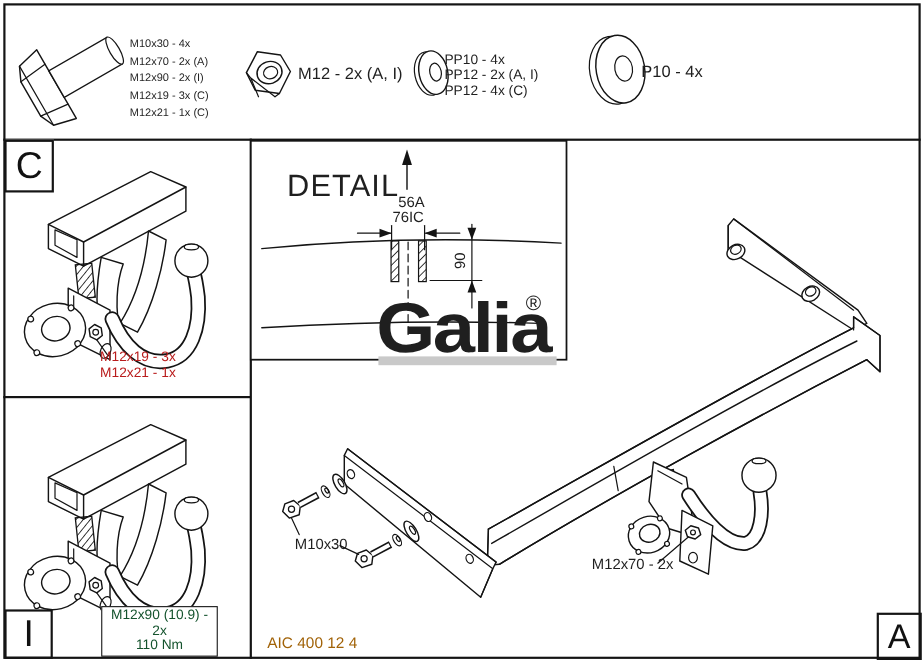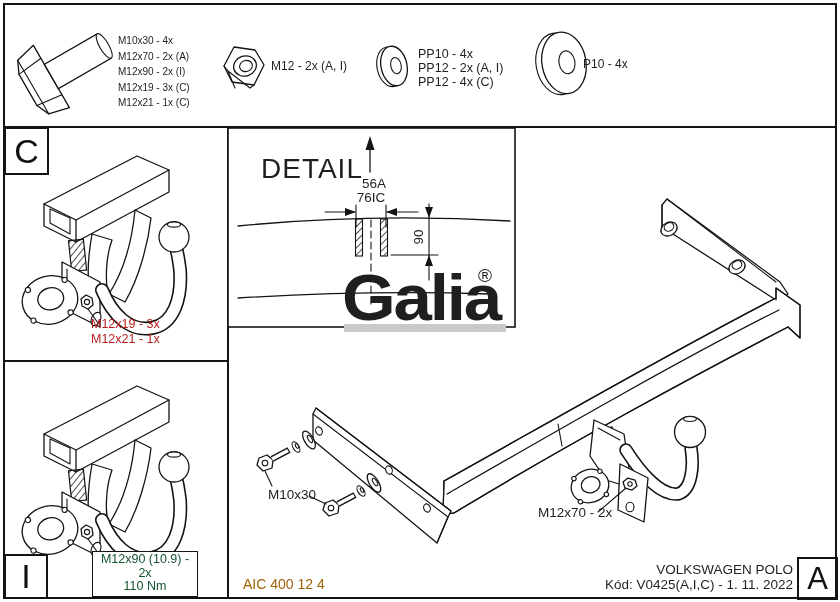--- a/index.html
+++ b/index.html
@@ -5,21 +5,21 @@
   html,body{margin:0;padding:0;background:#fff;}
   .sheet{
     position:relative;width:840px;height:602px;background:#fff;overflow:hidden;
     font-family:"Liberation Sans", sans-serif;color:#1a1a1a;
   }
   .frame{position:absolute;inset:3px;border:2.5px solid #141414;pointer-events:none;}
   .divider{position:absolute;background:#141414;}
   .txt{position:absolute;white-space:nowrap;color:#1f1f1f;}
   .parts-line{font-size:10px;line-height:15.5px;}
   .washer-line{font-size:12.5px;line-height:14px;}
-  .single-label{font-size:12px;}
+  .single-label{font-size:15px;}
   .zone-box{
     position:absolute;border:2px solid #141414;background:#fff;
     display:flex;align-items:center;justify-content:center;
   }
   .zone-letter{font-size:34px;font-weight:400;color:#111;}
   .asm-label{position:absolute;font-size:12.5px;line-height:14.5px;color:#b91c1c;}
   .asm-label-boxed{
     position:absolute;border:1.6px solid #141414;background:#fff;
     font-size:12.5px;line-height:13.5px;text-align:center;padding:1px 6px 2px 6px;color:#14532d;
   }
@@ -108,21 +108,21 @@
     </svg>
     <div class="txt single-label" style="left:271px;top:59px">M12 - 2x (A, I)</div>
 
     <svg style="left:374px;top:38px" width="40" height="56" viewBox="0 0 40 56">
       <g transform="rotate(-12 20 28)">
         <ellipse class="fw thin" cx="16" cy="28" rx="13" ry="20"></ellipse>
         <ellipse class="fw" cx="20" cy="28" rx="13" ry="20"></ellipse>
         <ellipse class="fw thin" cx="22" cy="28" rx="5.2" ry="8.2"></ellipse>
       </g>
     </svg>
-    <div class="txt" style="left:418px;top:47px">
+    <div class="txt" style="left:404px;top:47px">
       <div class="washer-line">PP10 - 4x</div>
       <div class="washer-line">PP12 - 2x (A, I)</div>
       <div class="washer-line">PP12 - 4x (C)</div>
     </div>
 
     <svg style="left:530px;top:27px" width="66" height="72" viewBox="0 0 66 72">
       <g transform="rotate(-10 33 36)">
         <ellipse class="fw thin" cx="28" cy="36" rx="22" ry="31"></ellipse>
         <ellipse class="fw" cx="34" cy="36" rx="22" ry="31"></ellipse>
         <ellipse class="fw thin" cx="37" cy="36" rx="8" ry="11.5"></ellipse>
@@ -290,22 +290,18 @@
     </g>
 
     <g>
       <text x="310" y="389" font-size="13.5">M12x70 - 2x</text>
       <path class="ln thin" d="M370,384 L398,360"></path>
     </g>
   </svg>
 
   <div class="doc-number" style="left:243px;top:576px">AIC 400 12 4</div>
 
-  <div class="title-block" style="left:500px;top:562px;width:293px">
-    <div class="line1">VOLKSWAGEN POLO</div>
-    <div class="line2">Kód: V0425(A,I,C) - 1. 11. 2022</div>
-  </div>
   <div class="zone-box" style="left:797px;top:557px;width:37px;height:39px">
     <span class="zone-letter" style="font-size:31px">A</span>
   </div>
 
   <div class="frame"></div>
 </div>
 
 </body></html>

